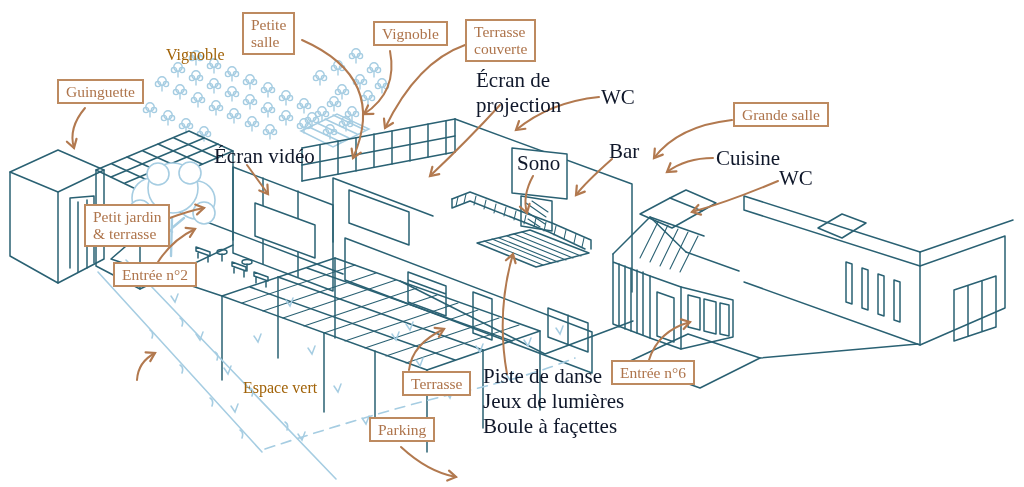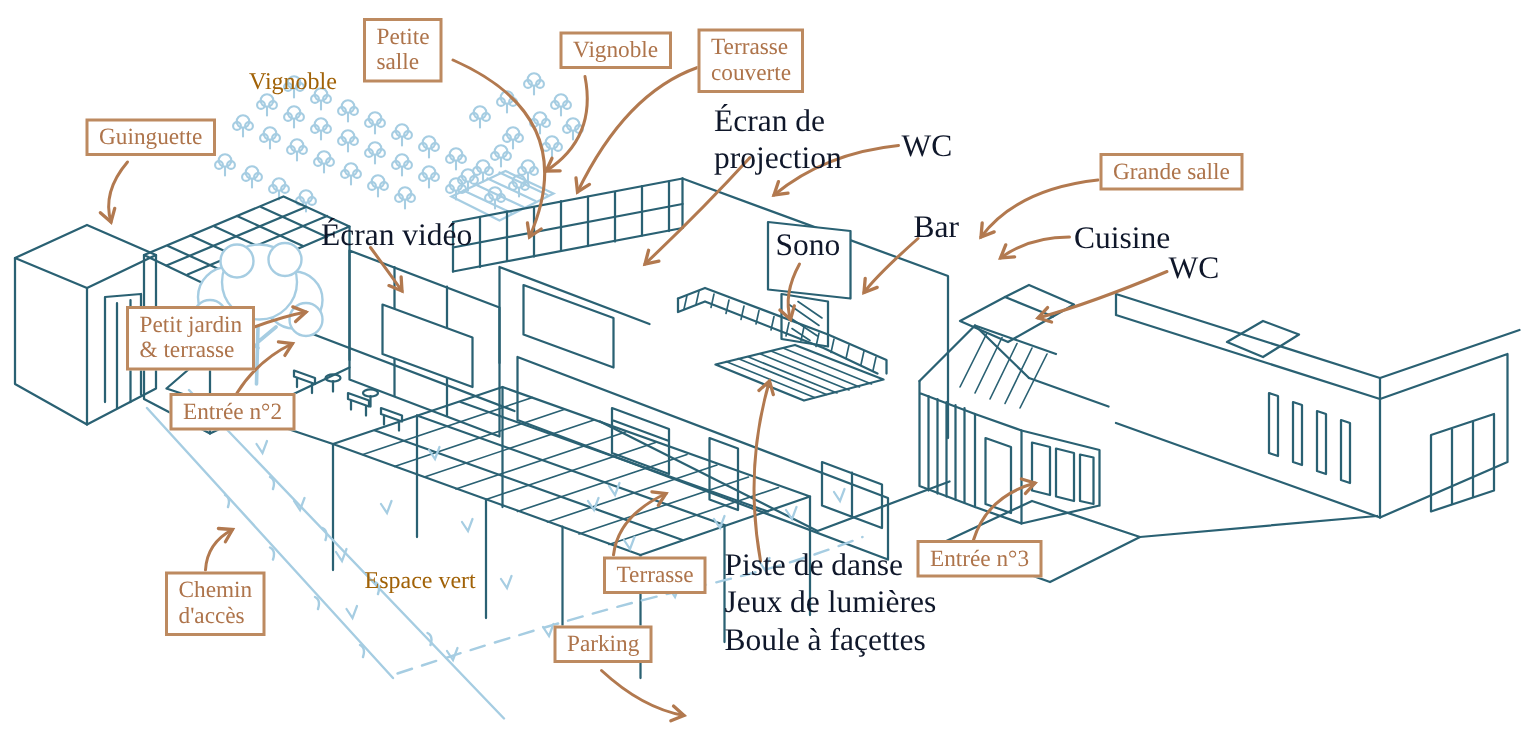--- a/index.html
+++ b/index.html
@@ -264,25 +264,23 @@
 <div class="boxlbl" style="left:57px;top:79px">Guinguette</div>
 <div class="boxlbl" style="left:242px;top:12px">Petite
 salle</div>
 <div class="boxlbl" style="left:373px;top:21px">Vignoble</div>
 <div class="boxlbl" style="left:465px;top:19px">Terrasse
 couverte</div>
 <div class="boxlbl" style="left:84px;top:204px">Petit jardin
 &amp; terrasse</div>
 <div class="boxlbl" style="left:733px;top:102px">Grande salle</div>
 <div class="boxlbl" style="left:113px;top:262px">Entrée n°2</div>
-<div class="boxlbl" style="left:110px;top:381px">Chemin
-d'accès</div>
 <div class="boxlbl" style="left:402px;top:371px">Terrasse</div>
 <div class="boxlbl" style="left:369px;top:417px">Parking</div>
-<div class="boxlbl" style="left:611px;top:360px">Entrée n°3</div>
+<div class="boxlbl" style="left:611px;top:360px">Entrée n°6</div>
 
 <div class="bluelbl" style="left:166px;top:46px">Vignoble</div>
 <div class="bluelbl" style="left:243px;top:379px">Espace vert</div>
 
 <div class="teallbl" style="left:214px;top:144px">Écran vidéo</div>
 <div class="teallbl" style="left:476px;top:68px">Écran de
 projection</div>
 <div class="teallbl" style="left:601px;top:85px">WC</div>
 <div class="teallbl" style="left:609px;top:139px">Bar</div>
 <div class="teallbl" style="left:517px;top:151px">Sono</div>

